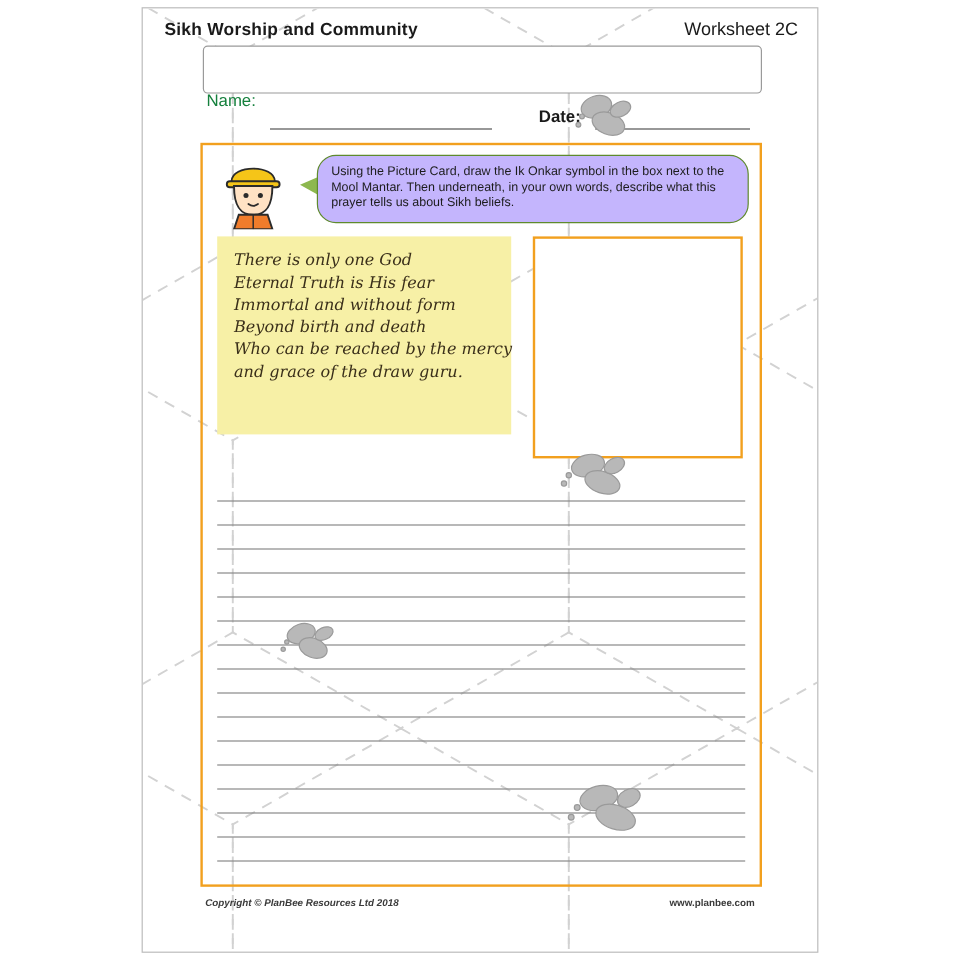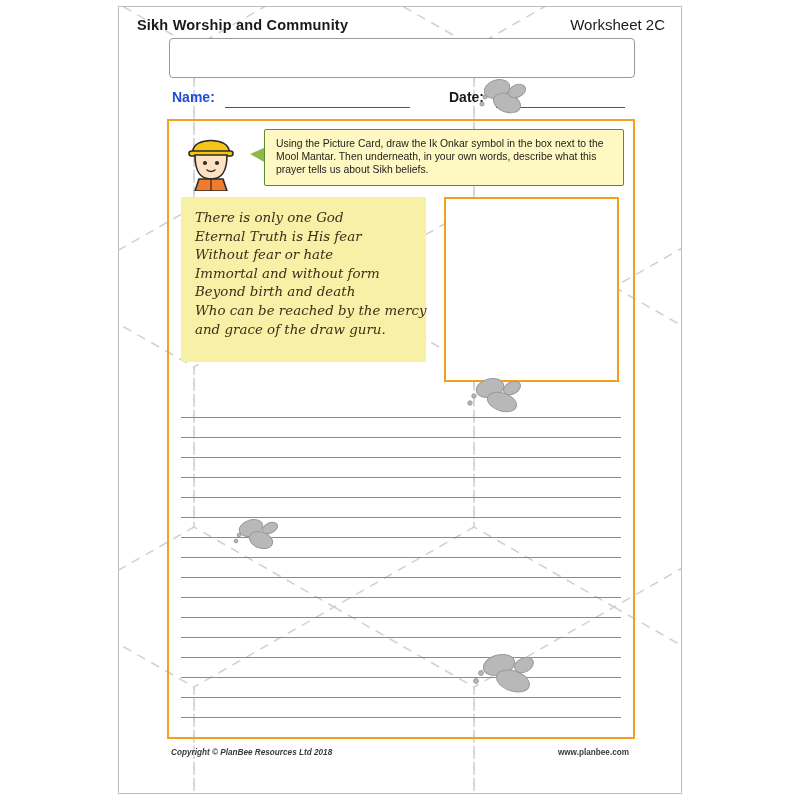--- a/index.html
+++ b/index.html
@@ -72,24 +72,24 @@
     position: absolute;
     right: 16px;
     top: 9px;
     font-size: 15px;
     font-weight: normal;
     color: #1a1a1a;
   }
   .name-label {
     position: absolute;
     left: 53px;
-    top: 82px;
+    top: 68px;
     font-size: 14px;
-    font-weight: bold;
-    color: #1d4ed8;
+    font-weight: normal;
+    color: #15803d;
   }
   .name-rule {
     position: absolute;
     left: 106px;
     top: 100px;
     width: 185px;
     border-bottom: 1.2px solid #555;
   }
   .date-label {
     position: absolute;
@@ -128,23 +128,23 @@
     height: 62px;
   }
 
   
   .bubble {
     position: absolute;
     left: 145px;
     top: 122px;
     width: 360px;
     min-height: 48px;
-    background: #fef9c3;
+    background: #c4b5fd;
     border: 1.5px solid #5f8a2e;
-    border-radius: 2px;
+    border-radius: 16px;
     box-sizing: border-box;
     padding: 7px 10px 8px 11px;
   }
   .bubble p {
     margin: 0;
     font-size: 10.4px;
     line-height: 13.2px;
     color: #1c1c1c;
   }
   .bubble-tail {
@@ -276,21 +276,20 @@
     </svg>
 
     <div class="bubble-tail"></div>
     <div class="bubble">
       <p>Using the Picture Card, draw the Ik Onkar symbol in the box next to the Mool Mantar. Then underneath, in your own words, describe what this prayer tells us about Sikh beliefs.</p>
     </div>
 
     <div class="note">
       <div class="line">There is only one God</div>
       <div class="line">Eternal Truth is His fear</div>
-      <div class="line">Without fear or hate</div>
       <div class="line">Immortal and without form</div>
       <div class="line">Beyond birth and death</div>
       <div class="line">Who can be reached by the mercy</div>
       <div class="line">and grace of the draw guru.</div>
     </div>
 
     <div class="draw-box"></div>
 
     <div class="lines-area">
       <div class="wline" style="top:0px"></div>

